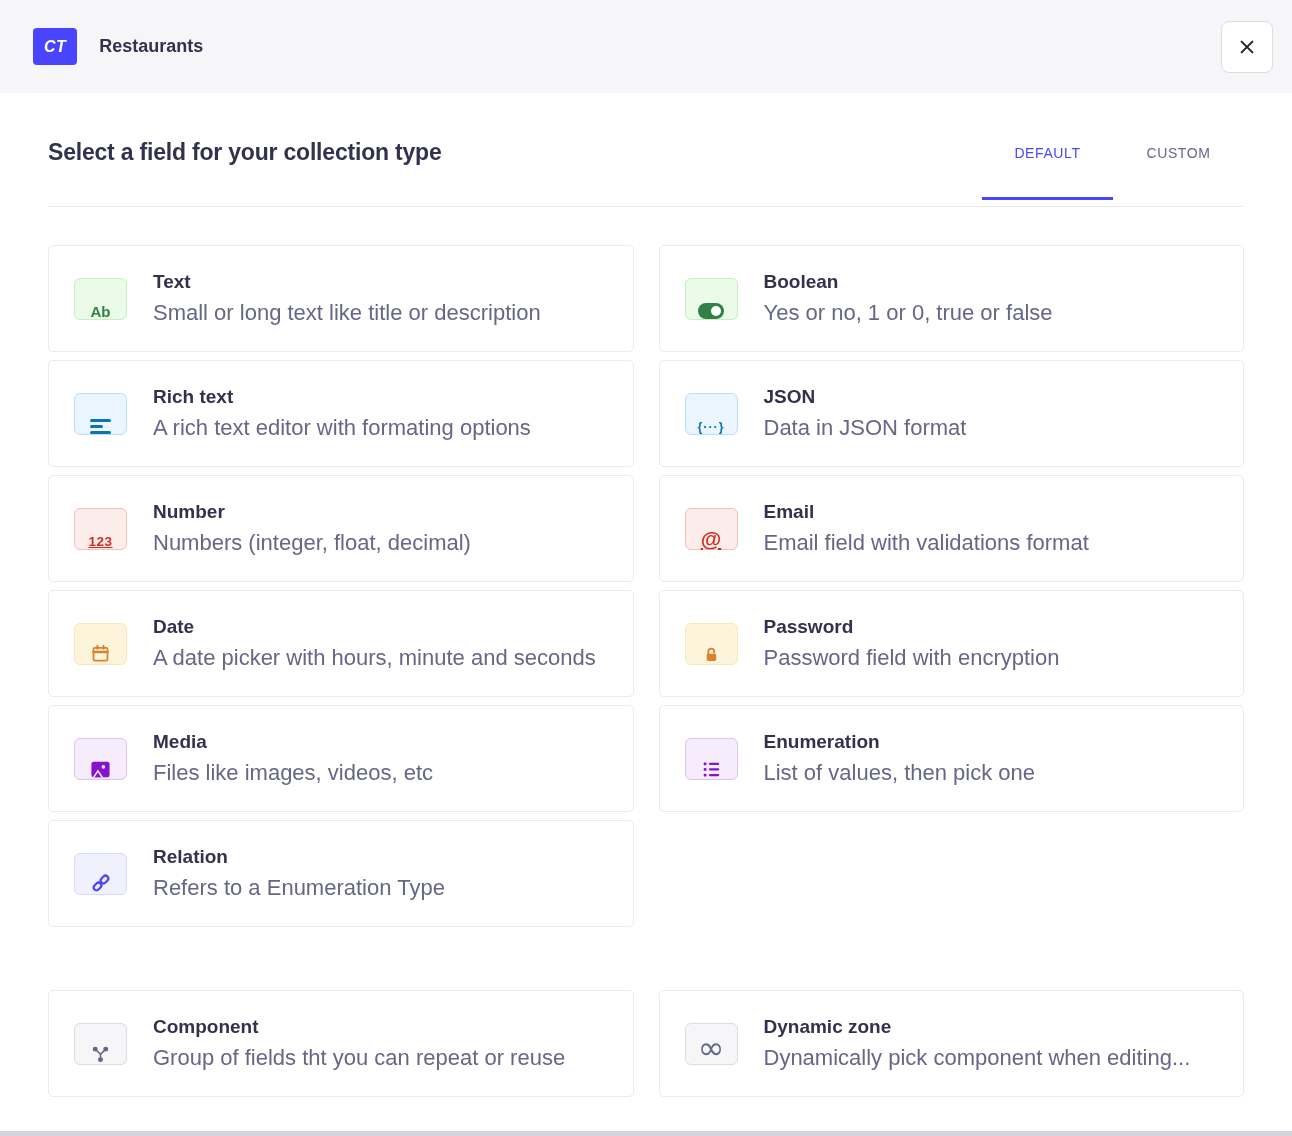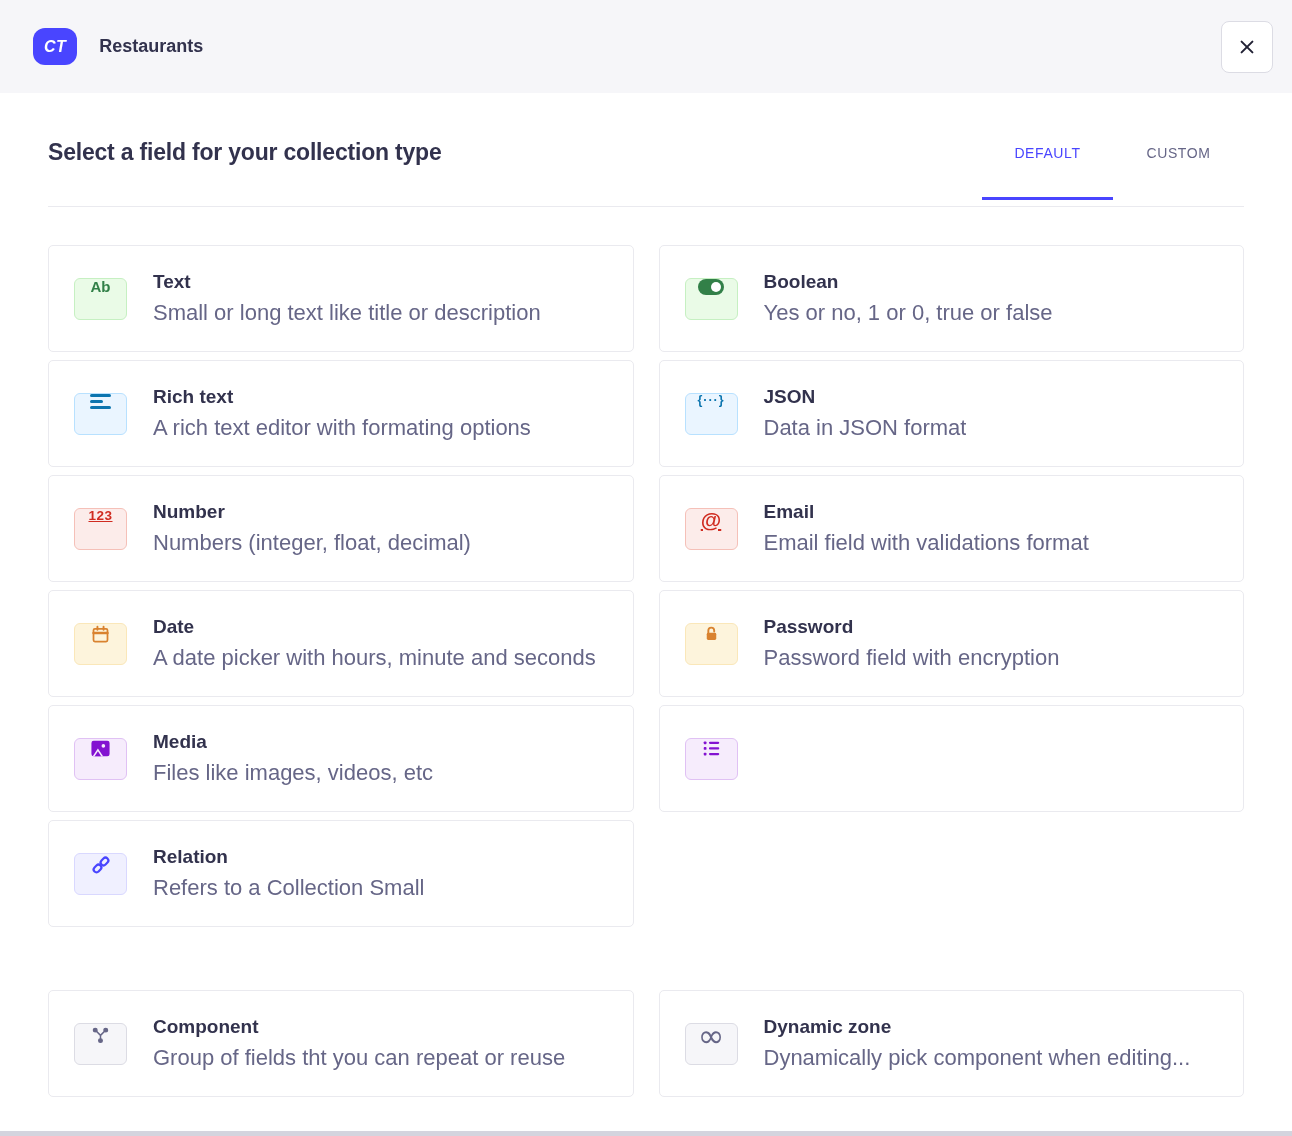--- a/index.html
+++ b/index.html
@@ -17,21 +17,21 @@
   .modal-header {
     height:93px;
     background:var(--header-bg);
     display:flex; align-items:center; justify-content:space-between;
     padding:0 19px 0 33px;
   }
   .header-left { display:flex; align-items:center; gap:22px; }
   .ct-badge {
     background:var(--primary); color:#fff;
     font-weight:700; font-style:italic; font-size:16px;
-    padding:9px 11px; border-radius:12px; letter-spacing:.5px;
+    padding:9px 11px; border-radius:4px; letter-spacing:.5px;
     display:inline-block; line-height:1.2;
   }
   .header-title { font-size:18px; font-weight:700; color:var(--text-dark); }
   .close-btn {
     width:52px; height:52px; background:#fff;
     border:1px solid #dcdce4; border-radius:8px;
     display:flex; align-items:center; justify-content:center; cursor:pointer;
   }
 
   
@@ -65,21 +65,21 @@
   }
   .grid-extra { margin-top:63px; }
   .card {
     display:flex; align-items:center;
     height:107px; padding:0 18px 0 25px;
     background:#fff; border:1px solid #eaeaef; border-radius:5px;
     cursor:pointer; text-align:left;
   }
   .icon-box {
     width:53px; height:42px; border-radius:6px;
-    display:flex; align-items:flex-start; justify-content:center;
+    display:flex; align-items:flex-end; justify-content:center;
     margin-right:26px; flex:none; border:1px solid transparent;
   }
   .card-text { min-width:0; }
   .card-title {
     display:block; font-size:19px; font-weight:700;
     color:var(--text-dark); margin-bottom:7px; line-height:1.15;
   }
   .card-sub {
     display:block; font-size:22px; color:var(--text-muted); line-height:1.2;
     white-space:nowrap; overflow:hidden; text-overflow:ellipsis;
@@ -265,34 +265,38 @@
         <span class="icon-box tone-purple">
           <svg width="21" height="19" viewBox="0 0 24 22" fill="currentColor">
             <rect x="3" y="2.8" width="3.2" height="3.2" rx="1"></rect>
             <rect x="9" y="3.1" width="12" height="2.6" rx="1.3"></rect>
             <rect x="3" y="9.3" width="3.2" height="3.2" rx="1"></rect>
             <rect x="9" y="9.6" width="12" height="2.6" rx="1.3"></rect>
             <rect x="3" y="15.8" width="3.2" height="3.2" rx="1"></rect>
             <rect x="9" y="16.1" width="12" height="2.6" rx="1.3"></rect>
           </svg>
         </span>
+        <span class="card-text">
+          <span class="card-title">Enumeration</span>
+          <span class="card-sub">List of values, then pick one</span>
+        </span>
       </button>
 
       <button class="card">
         <span class="icon-box tone-indigo">
           <svg width="22" height="22" viewBox="0 0 24 24">
             <g fill="none" stroke="currentColor" stroke-width="2.4" transform="rotate(-45 12 12)">
               <rect x="2" y="8.9" width="9.2" height="6.2" rx="3.1"></rect>
               <rect x="12.8" y="8.9" width="9.2" height="6.2" rx="3.1"></rect>
             </g>
           </svg>
         </span>
         <span class="card-text">
           <span class="card-title">Relation</span>
-          <span class="card-sub">Refers to a Collection Small</span>
+          <span class="card-sub">Refers to a Enumeration Type</span>
         </span>
       </button>
 
 
     </div>
 
     <div class="grid grid-extra">
 
       <button class="card">
         <span class="icon-box tone-neutral">

